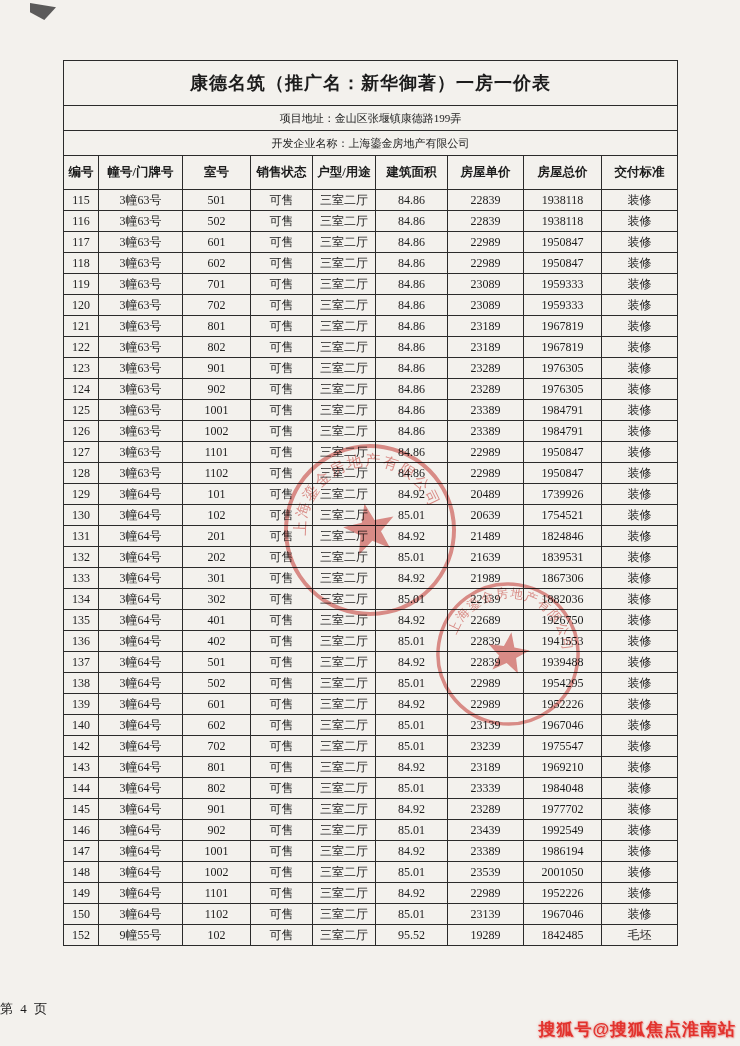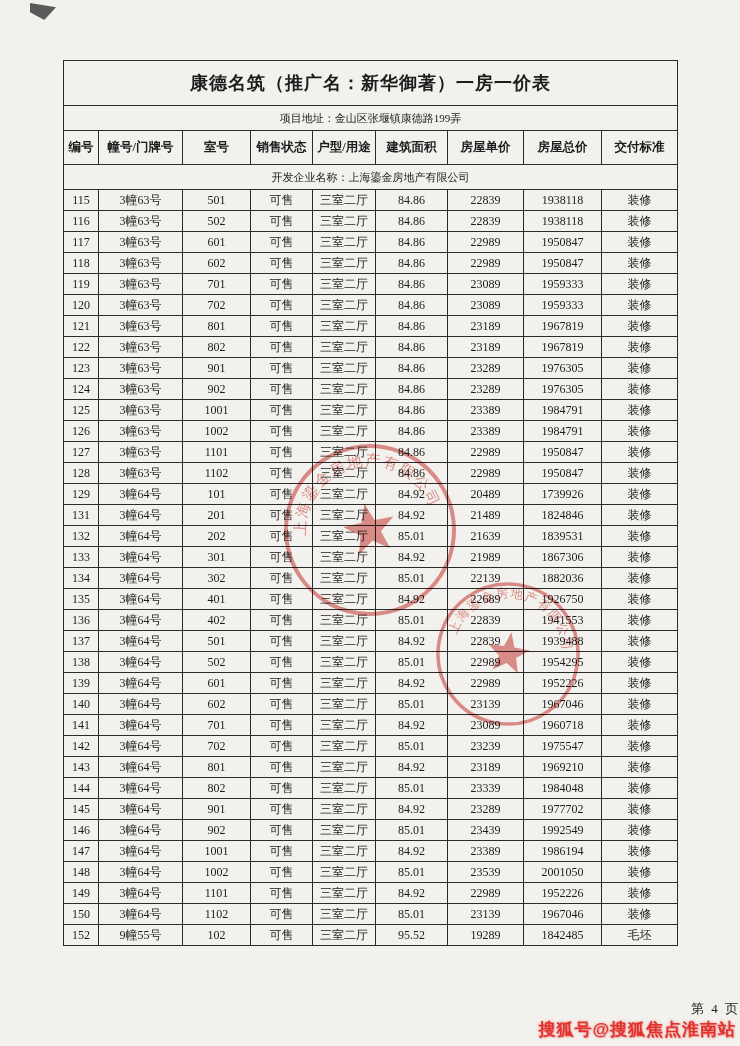--- a/index.html
+++ b/index.html
@@ -24,21 +24,21 @@
   }
   .title-cell { height:44px; font-size:18px; font-weight:bold; letter-spacing:1px; }
   .meta-cell  { height:24px; font-size:11px; }
   .price-table thead th.col-head { height:33px; font-size:12.5px; font-weight:bold; }
   .price-table tbody td { height:20px; font-size:12px; }
   .stamp { position:absolute; opacity:.58; mix-blend-mode:multiply; pointer-events:none; }
   .stamp1 { left:278px; top:438px; width:184px; height:184px; transform:rotate(-12deg); }
   .stamp2 { left:430px; top:576px; width:156px; height:156px; transform:rotate(9deg); }
   .page-number {
     position:absolute; left:0; top:1000px; width:740px;
-    text-align:right; font-size:13px; letter-spacing:2px;
+    text-align:left; font-size:13px; letter-spacing:2px;
   }
   .watermark {
     position:absolute; right:4px; top:1018px;
     font-size:17px; font-weight:bold; color:#e2322d;
     font-family:"Liberation Sans","DejaVu Sans",sans-serif;
     text-shadow:0 0 3px rgba(226,50,45,.45), 1px 1px 0 rgba(226,50,45,.25);
     letter-spacing:1px;
     margin-left:40px;
   }
 </style>
@@ -60,33 +60,33 @@
       <col style="width:76px">
   </colgroup>
   <thead>
     <tr>
       <td class="title-cell" colspan="9">康德名筑（推广名：新华御著）一房一价表</td>
     </tr>
     <tr>
       <td class="meta-cell" colspan="9">项目地址：金山区张堰镇康德路199弄</td>
     </tr>
     <tr>
+      <td class="meta-cell" colspan="9">开发企业名称：上海鎏金房地产有限公司</td>
+    </tr>
+    <tr>
         <th class="col-head">编号</th>
         <th class="col-head">幢号/门牌号</th>
         <th class="col-head">室号</th>
         <th class="col-head">销售状态</th>
         <th class="col-head">户型/用途</th>
         <th class="col-head">建筑面积</th>
         <th class="col-head">房屋单价</th>
         <th class="col-head">房屋总价</th>
         <th class="col-head">交付标准</th>
       </tr>
-    <tr>
-      <td class="meta-cell" colspan="9">开发企业名称：上海鎏金房地产有限公司</td>
-    </tr>
   </thead>
   <tbody>
       <tr>
         <td>115</td>
         <td>3幢63号</td>
         <td>501</td>
         <td>可售</td>
         <td>三室二厅</td>
         <td>84.86</td>
         <td>22839</td>
@@ -241,20 +241,31 @@
         <td>3幢64号</td>
         <td>101</td>
         <td>可售</td>
         <td>三室二厅</td>
         <td>84.92</td>
         <td>20489</td>
         <td>1739926</td>
         <td>装修</td>
       </tr>
       <tr>
+        <td>130</td>
+        <td>3幢64号</td>
+        <td>102</td>
+        <td>可售</td>
+        <td>三室二厅</td>
+        <td>85.01</td>
+        <td>20639</td>
+        <td>1754521</td>
+        <td>装修</td>
+      </tr>
+      <tr>
         <td>131</td>
         <td>3幢64号</td>
         <td>201</td>
         <td>可售</td>
         <td>三室二厅</td>
         <td>84.92</td>
         <td>21489</td>
         <td>1824846</td>
         <td>装修</td>
       </tr>
@@ -348,31 +359,20 @@
       </tr>
       <tr>
         <td>140</td>
         <td>3幢64号</td>
         <td>602</td>
         <td>可售</td>
         <td>三室二厅</td>
         <td>85.01</td>
         <td>23139</td>
         <td>1967046</td>
-        <td>装修</td>
-      </tr>
-      <tr>
-        <td>141</td>
-        <td>3幢64号</td>
-        <td>701</td>
-        <td>可售</td>
-        <td>三室二厅</td>
-        <td>84.92</td>
-        <td>23089</td>
-        <td>1960718</td>
         <td>装修</td>
       </tr>
       <tr>
         <td>142</td>
         <td>3幢64号</td>
         <td>702</td>
         <td>可售</td>
         <td>三室二厅</td>
         <td>85.01</td>
         <td>23239</td>

